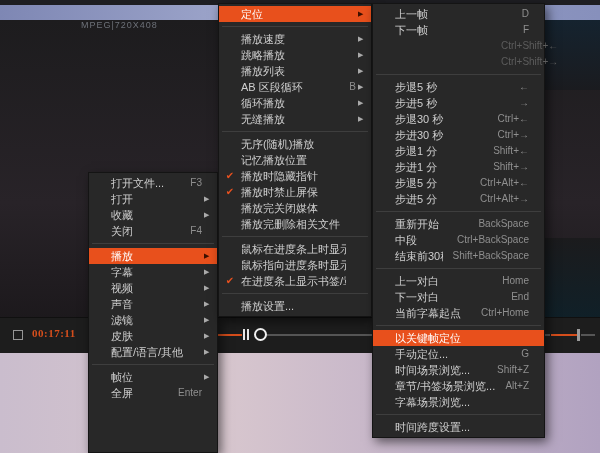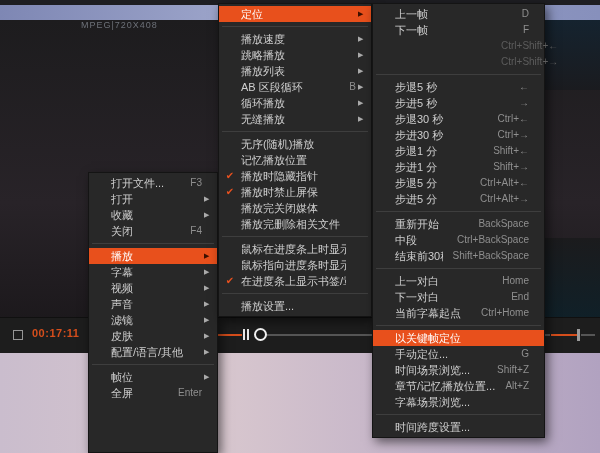--- a/index.html
+++ b/index.html
@@ -22,21 +22,21 @@
   .video-bottom{position:absolute;left:0;top:352px;width:600px;height:101px;
     background:linear-gradient(90deg,#cabdcd 0%,#d7c6ce 38%,#c3b3c8 70%,#b1a2c0 100%);z-index:0;}
   .codec-label{position:absolute;left:33px;top:20px;font-size:9px;color:#6d7179;
     letter-spacing:1px;z-index:1;padding-left:48px;}
   
   .control-bar{position:absolute;left:0;top:317px;width:600px;height:35px;
     background:#1d1d1d;border-top:1px solid #101010;z-index:2;}
   .stop-btn{position:absolute;left:13px;top:12px;width:8px;height:8px;
     border:1px solid #969696;background:transparent;}
   .time-label{position:absolute;left:32px;top:9px;font-size:11px;font-weight:bold;
-    color:#d54e1c;letter-spacing:.5px;}
+    color:#d54e1c;letter-spacing:.5px;font-family:Liberation Serif, serif;}
   .seek-line-orange{position:absolute;left:92px;top:16px;width:150px;height:2px;background:#d54e1c;}
   .seek-line-gray{position:absolute;left:266px;top:16px;width:284px;height:2px;background:#565656;}
   .chapter-marker{position:absolute;left:243px;top:11px;width:8px;height:11px;}
   .chapter-marker span{display:inline-block;width:2px;height:11px;background:#e9e9e9;margin-right:2px;vertical-align:top;}
   .seek-handle{position:absolute;left:254px;top:10px;width:9px;height:9px;border:2px solid #f2f2f2;
     border-radius:50%;background:#1c1c1c;}
   .vol-line-orange{position:absolute;left:551px;top:16px;width:27px;height:2px;background:#d54e1c;}
   .vol-line-gray{position:absolute;left:581px;top:16px;width:14px;height:2px;background:#565656;}
   .vol-handle{position:absolute;left:577px;top:11px;width:3px;height:12px;background:#9a9a9a;}
   
@@ -397,21 +397,21 @@
       <span class="arrow"></span>
     </div>
     <div class="menu-item">
       <span class="gutter"></span>
       <span class="mlabel">时间场景浏览...</span>
       <span class="shortcut">Shift+Z</span>
       <span class="arrow"></span>
     </div>
     <div class="menu-item">
       <span class="gutter"></span>
-      <span class="mlabel">章节/记忆播放位置...</span>
+      <span class="mlabel">章节/书签场景浏览...</span>
       <span class="shortcut">Alt+Z</span>
       <span class="arrow"></span>
     </div>
     <div class="menu-item">
       <span class="gutter"></span>
       <span class="mlabel">字幕场景浏览...</span>
       <span class="shortcut"></span>
       <span class="arrow"></span>
     </div>
     <div class="sep"></div>

